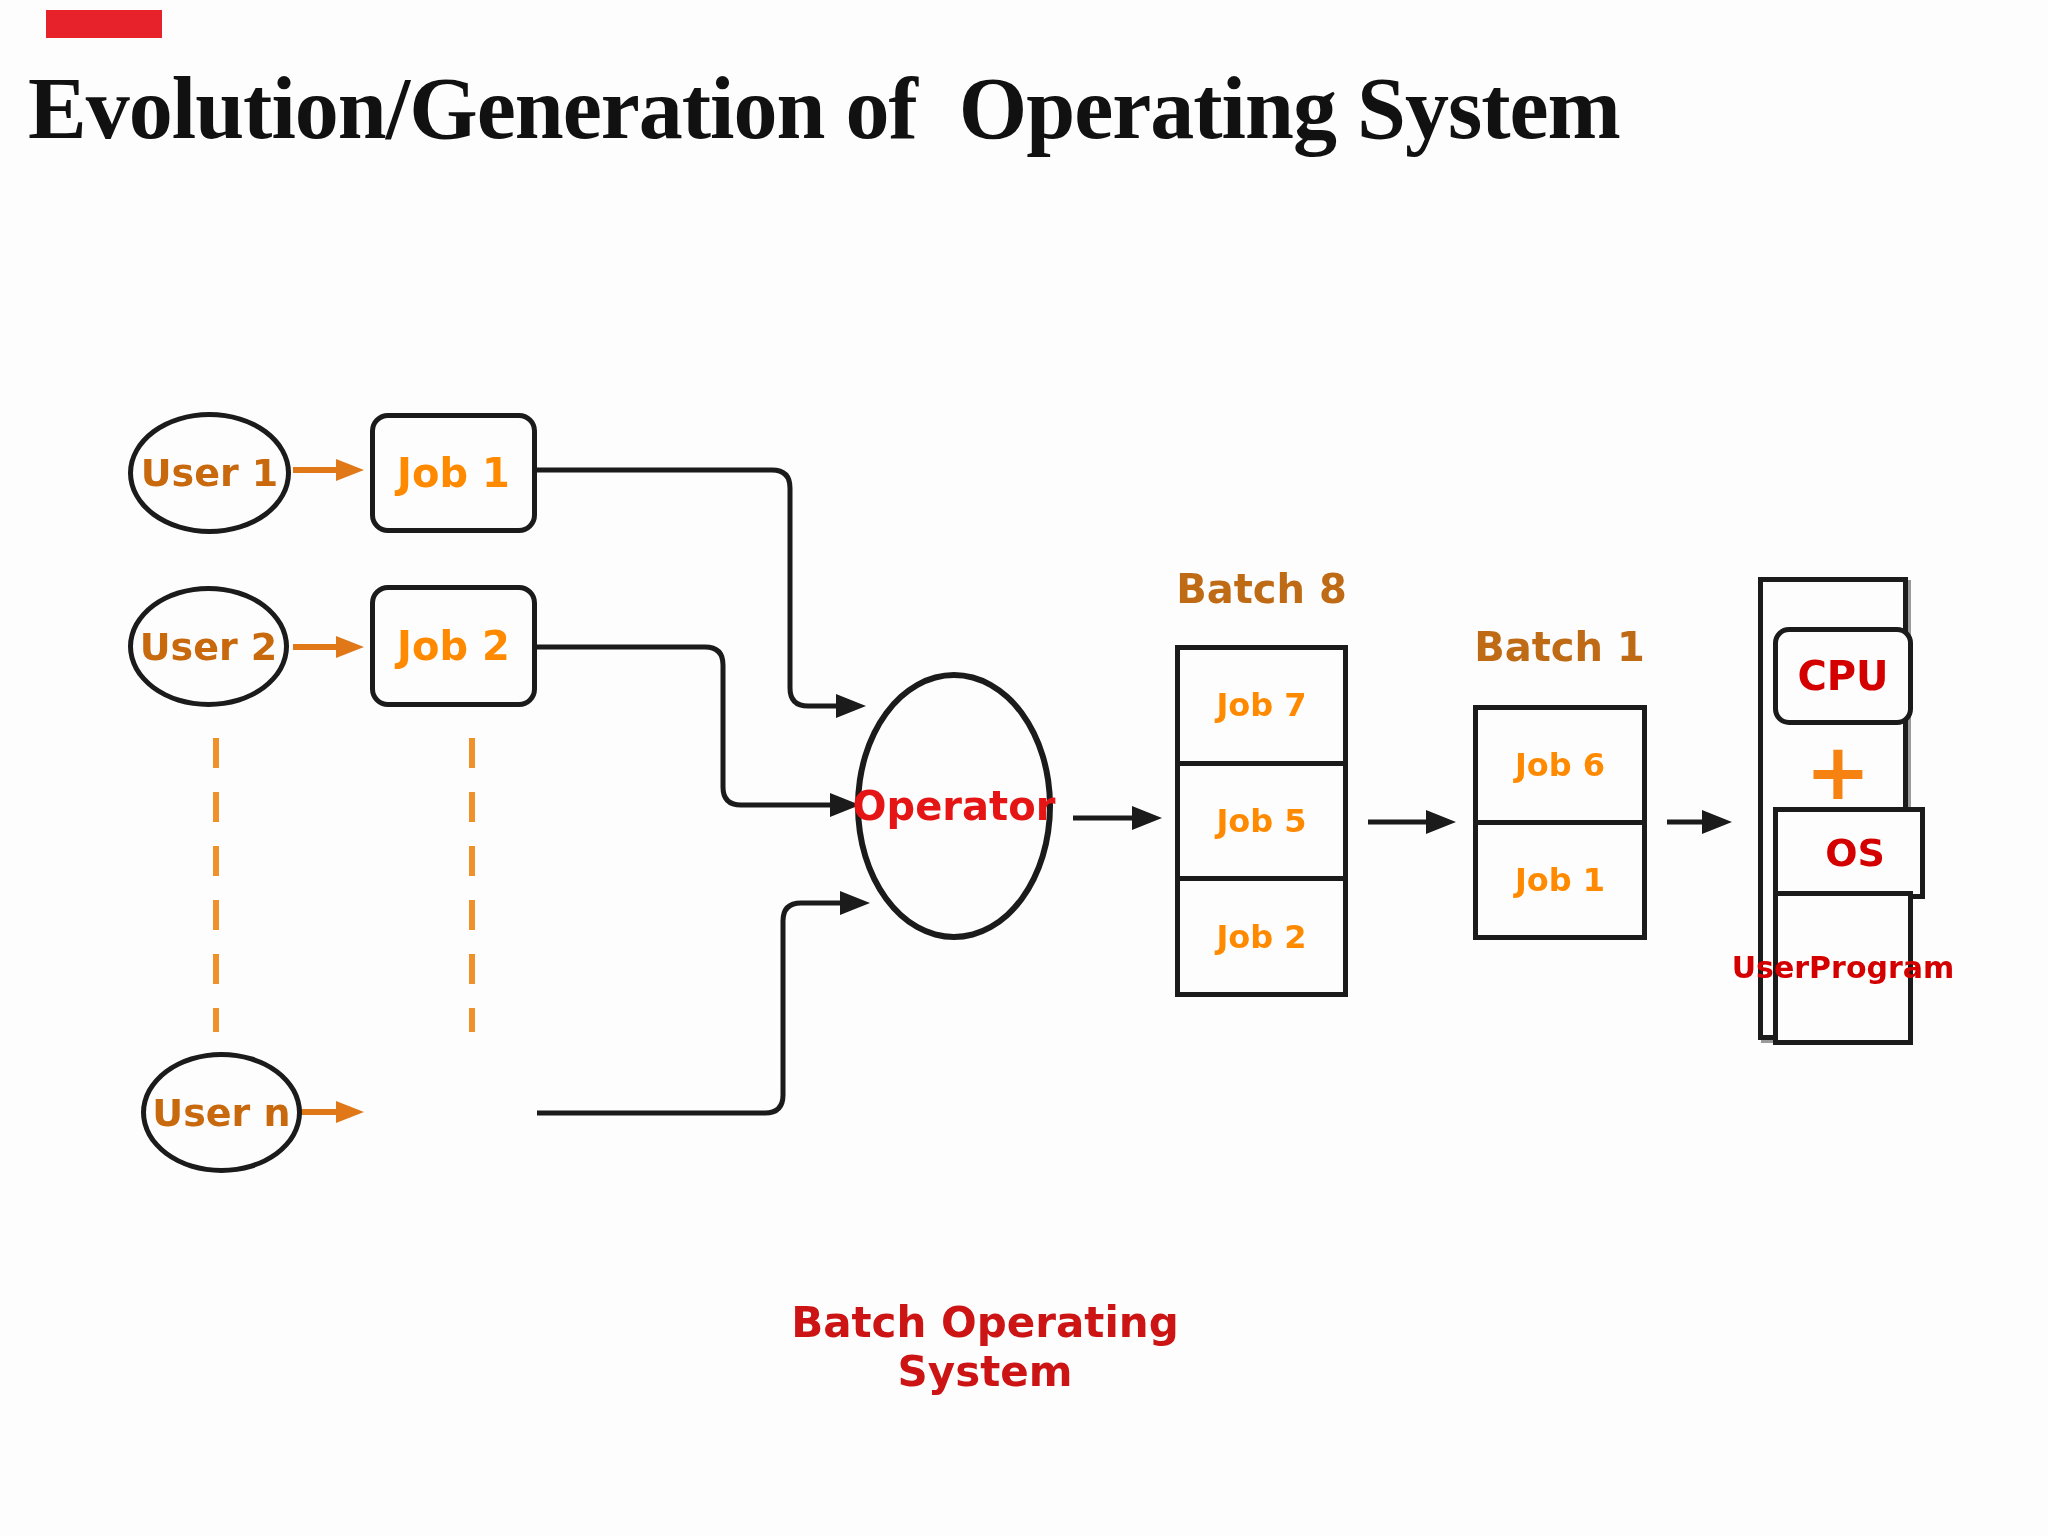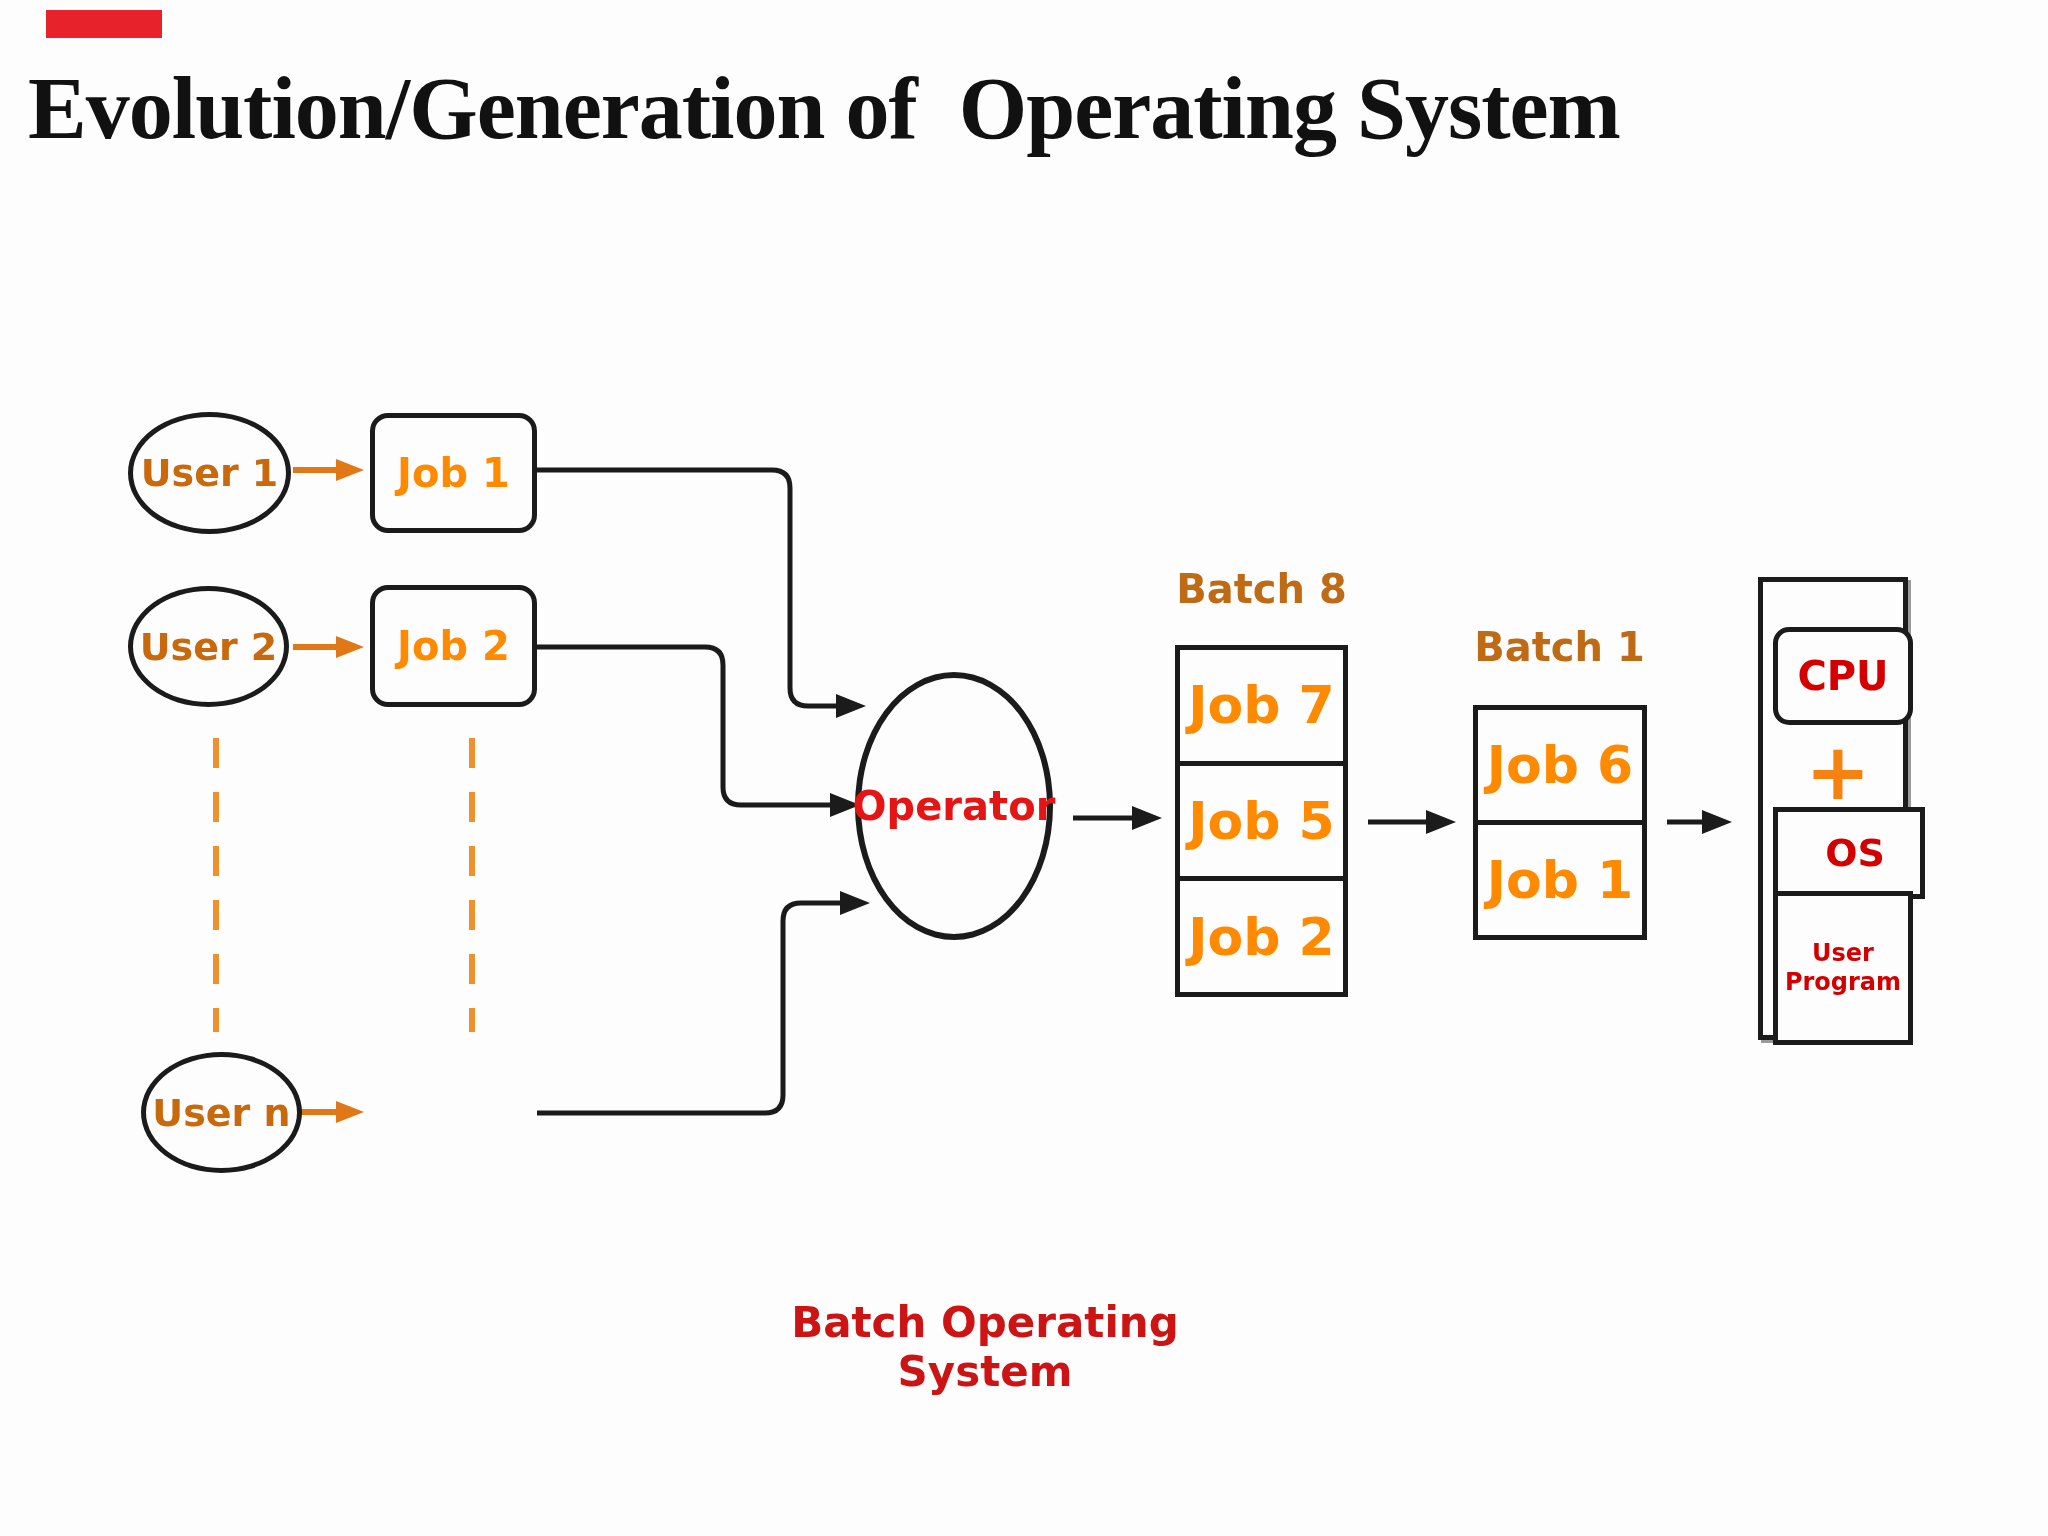--- a/index.html
+++ b/index.html
@@ -39,41 +39,41 @@
   .batch-label{
     color:#bf6a14;font-weight:bold;font-size:40px;text-align:center;
   }
   #batch2-label{left:1165px;top:566px;width:193px;}
   #batch1-label{left:1463px;top:624px;width:193px;}
   .stack{border:5px solid #1b1b1b;background:#fdfdfd;display:flex;flex-direction:column;}
   #batch2-stack{left:1175px;top:645px;width:173px;height:352px;}
   #batch1-stack{left:1473px;top:705px;width:174px;height:235px;}
   .stack .cell{
     flex:1;display:flex;align-items:center;justify-content:center;
-    color:#ff8a00;font-weight:bold;font-size:52px;border-bottom:5px solid #1b1b1b;
+    color:#ff8a00;font-weight:bold;font-size:32px;border-bottom:5px solid #1b1b1b;
   }
   .stack .cell:last-child{border-bottom:none;}
   #cpu-outer{
     left:1758px;top:577px;width:150px;height:463px;
     border:5px solid #1b1b1b;background:#fdfdfd;
     box-shadow:3px 3px 0 #9a9a9a;
   }
   .cpu-inner{
     position:absolute;left:10px;width:130px;border:5px solid #1b1b1b;background:#fdfdfd;
     display:flex;align-items:center;justify-content:center;
     color:#d40000;font-weight:bold;
   }
   #cpu-box{top:45px;height:88px;border-radius:16px;font-size:40px;}
   #plus-sign{
     position:absolute;left:0;top:140px;width:150px;height:100px;
     display:flex;align-items:center;justify-content:center;
     color:#f58211;font-weight:bold;font-size:78px;
   }
   #os-box{top:225px;height:82px;font-size:38px;padding-left:12px;}
-  #user-program-box{top:309px;height:144px;flex-direction:column;font-size:24px;line-height:1.2;text-align:center;}
+  #user-program-box{top:309px;height:144px;font-size:30px;line-height:1.2;text-align:center;}
   #caption{
     left:700px;top:1298px;width:570px;text-align:center;
     color:#cc1414;font-weight:bold;font-size:42px;
   }
   svg{position:absolute;left:0;top:0;}
 </style>
 </head>
 <body>
 
 <div id="stage">

